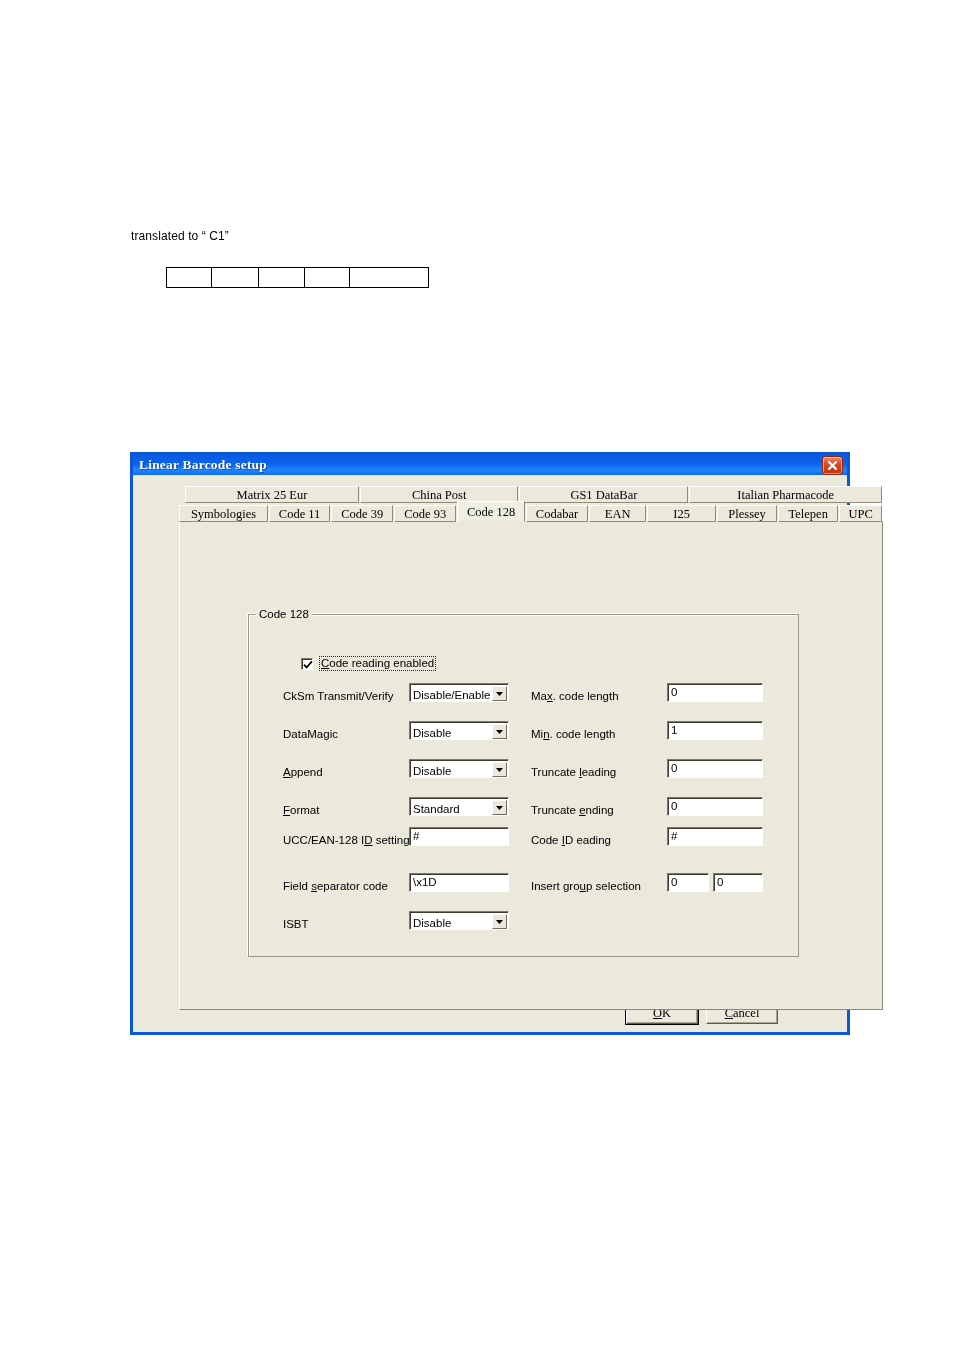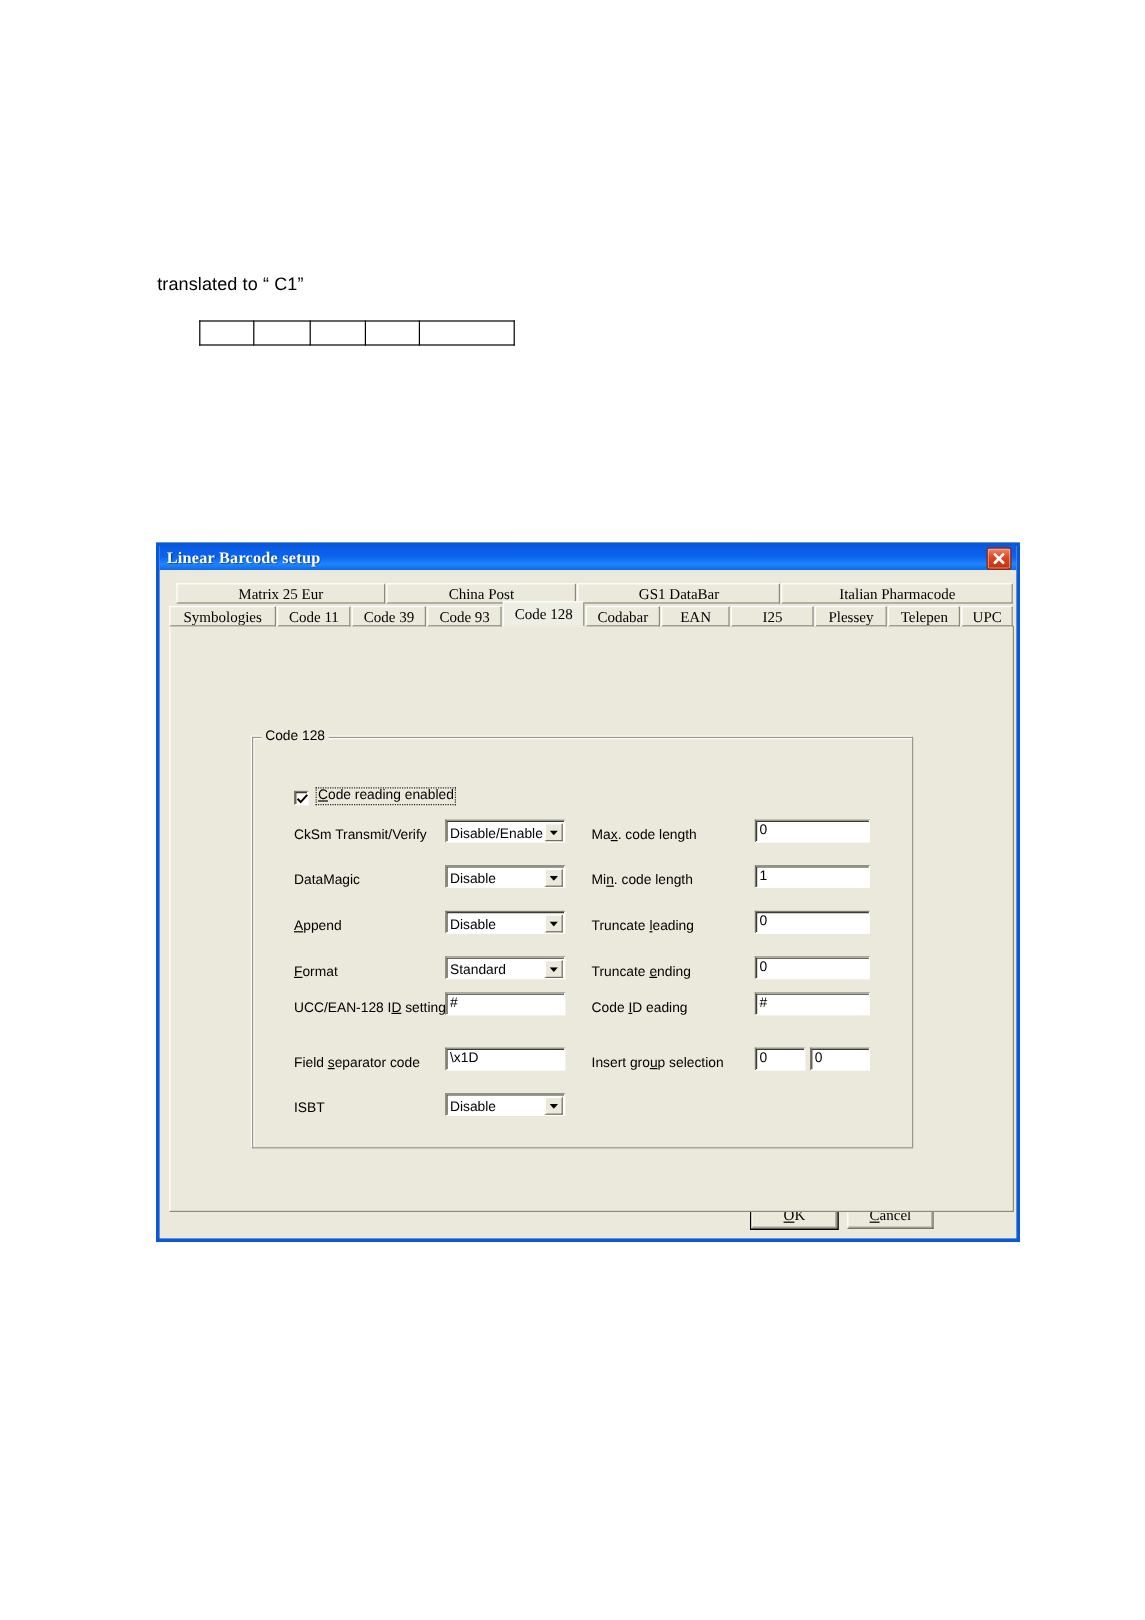--- a/index.html
+++ b/index.html
@@ -14,21 +14,21 @@
     font-family: "Liberation Sans", sans-serif;
     position: relative;
     overflow: hidden;
   }
 
   
   .doc-line {
     position: absolute;
     left: 131px;
     top: 229px;
-    font-size: 15px;
+    font-size: 12px;
     color: #000000;
     letter-spacing: 0.1px;
     white-space: pre;
   }
 
   .doc-table {
     position: absolute;
     left: 166px;
     top: 267px;
     border-collapse: collapse;
@@ -100,20 +100,21 @@
     top: 20px;
     right: 0;
     bottom: 0;
     padding: 9px 8px 0 8px;
     box-sizing: border-box;
   }
 
   .tabctl {
     position: relative;
     width: 704px;
+    margin-left: 38px;
   }
   .tabrow {
     display: flex;
     align-items: flex-end;
     height: 19px;
     position: relative;
     z-index: 2;
   }
   .tabrow.row1 { margin-left: 6px; }
   .tabrow.row2 { margin-top: 0px; }
@@ -176,24 +177,24 @@
     top: -7px;
     background: #ebe9dc;
     padding: 0 3px;
     font-size: 11.5px;
     white-space: nowrap;
   }
 
   
   .chk-wrap {
     position: absolute;
-    left: 34px;
+    left: 52px;
     top: 41px;
     display: flex;
-    align-items: flex-end;
+    align-items: center;
     cursor: pointer;
   }
   .chk-box {
     width: 12px;
     height: 12px;
     background: #ffffff;
     border-top: 1px solid #7c7a68;
     border-left: 1px solid #7c7a68;
     border-right: 1px solid #ffffff;
     border-bottom: 1px solid #ffffff;

